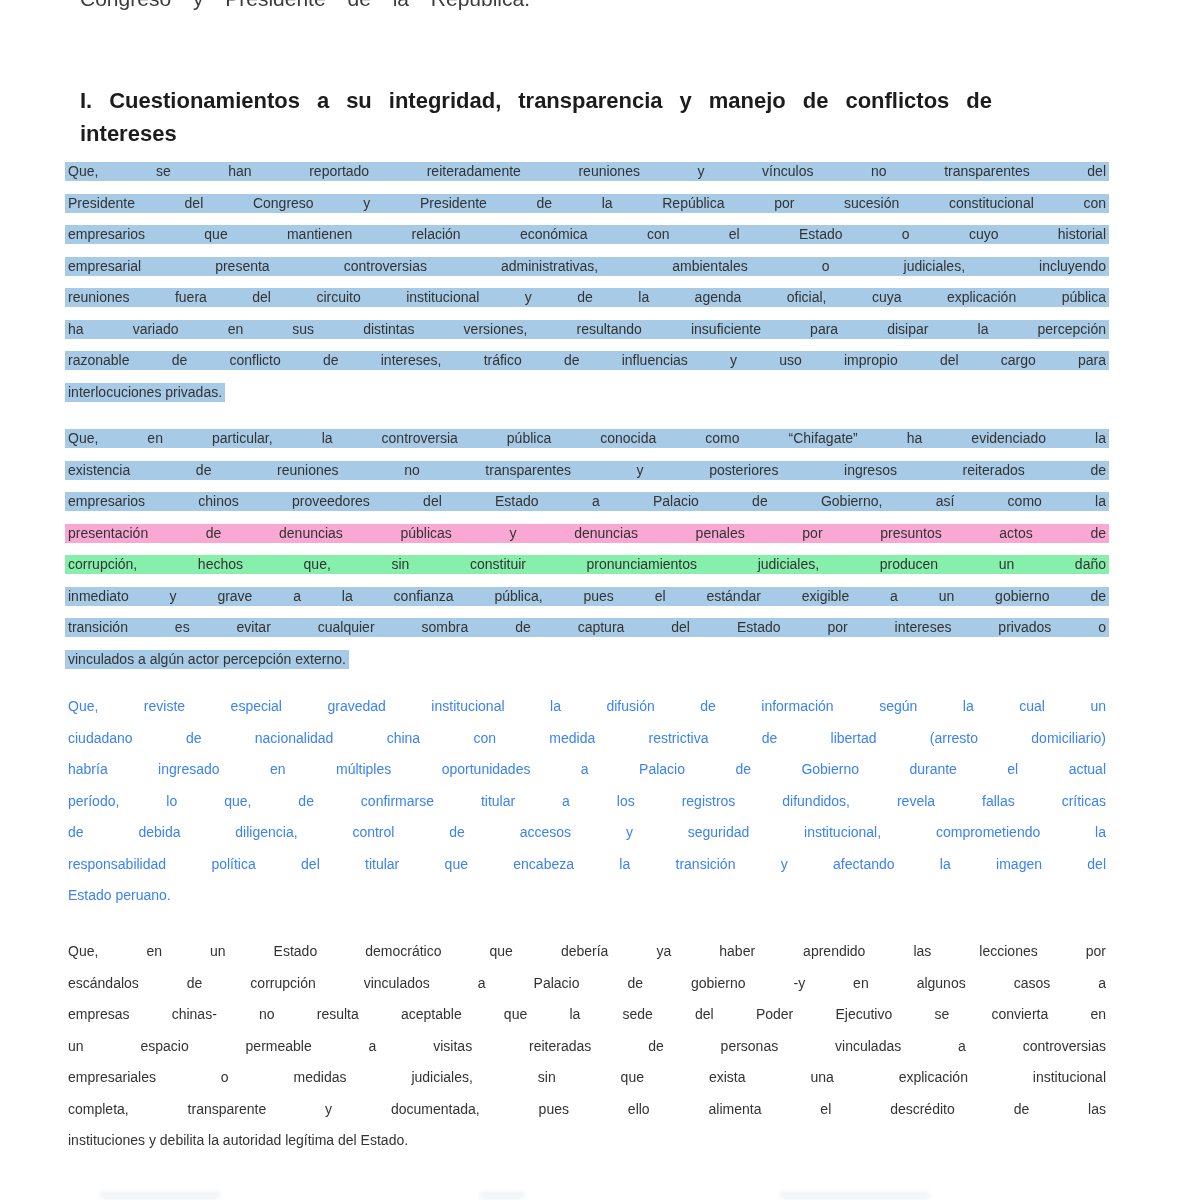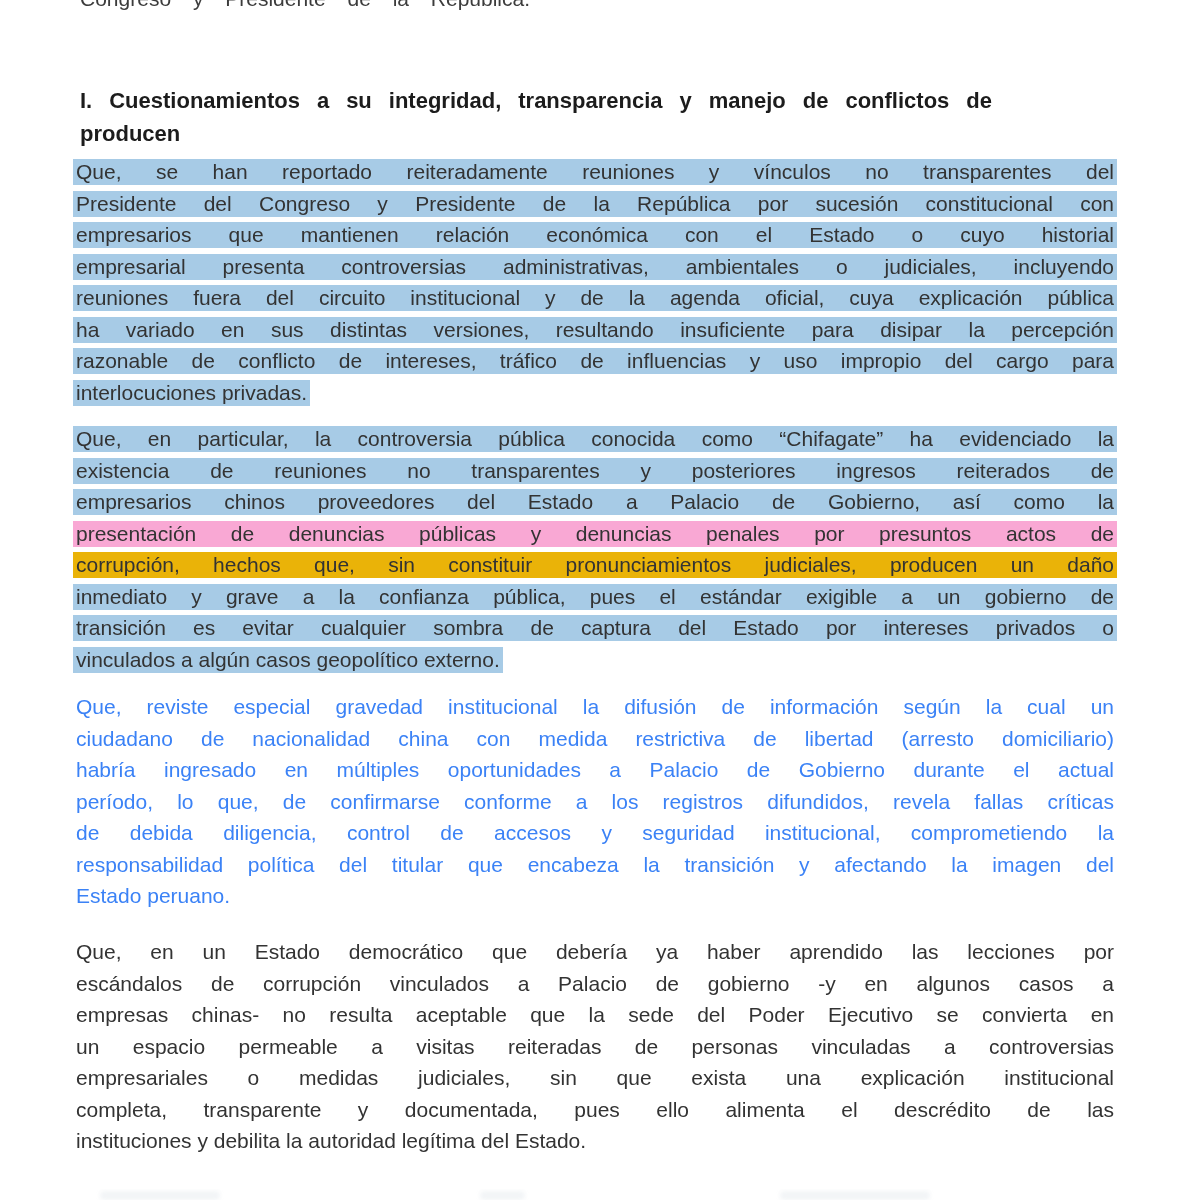--- a/index.html
+++ b/index.html
@@ -35,23 +35,23 @@
     width: 912px;
     margin: 0;
     font-size: 22px;
     line-height: 33px;
     font-weight: 700;
     color: #1c1c1c;
   }
   
   .para {
     position: absolute;
-    left: 76px;
+    left: 68px;
     width: 1038px;
-    font-size: 21px;
+    font-size: 14px;
     line-height: 31.5px;
     color: #333333;
   }
   .p1 { top: 156px; }
   .p2 { top: 423px; }
   .p3 { top: 691px; }
   .p4 { top: 936px; }
   
   .line {
     text-align: justify;
@@ -95,50 +95,50 @@
 </style>
 </head>
 <body>
 
 <div class="page" style="background: rgb(255, 255, 255);">
 
   <div class="top-cut">Congreso y Presidente de la República.</div>
 
   <h2 class="heading" style="color: rgb(28, 28, 28);">
       <div class="line"><span class="line-text">I. Cuestionamientos a su integridad, transparencia y manejo de conflictos de</span></div>
-      <div class="line last"><span class="line-text">producen</span></div>
+      <div class="line last"><span class="line-text">intereses</span></div>
     </h2>
 
   <div class="para hl p1" style="color: rgb(51, 51, 51);">
       <div class="line"><span class="line-text" style="background-color: rgb(167, 203, 230);">Que, se han reportado reiteradamente reuniones y vínculos no transparentes del</span></div>
       <div class="line"><span class="line-text" style="background-color: rgb(167, 203, 230);">Presidente del Congreso y Presidente de la República por sucesión constitucional con</span></div>
       <div class="line"><span class="line-text" style="background-color: rgb(167, 203, 230);">empresarios que mantienen relación económica con el Estado o cuyo historial</span></div>
       <div class="line"><span class="line-text" style="background-color: rgb(167, 203, 230);">empresarial presenta controversias administrativas, ambientales o judiciales, incluyendo</span></div>
       <div class="line"><span class="line-text" style="background-color: rgb(167, 203, 230); margin-top: 40px;">reuniones fuera del circuito institucional y de la agenda oficial, cuya explicación pública</span></div>
       <div class="line"><span class="line-text" style="background-color: rgb(167, 203, 230);">ha variado en sus distintas versiones, resultando insuficiente para disipar la percepción</span></div>
       <div class="line"><span class="line-text" style="background-color: rgb(167, 203, 230);">razonable de conflicto de intereses, tráfico de influencias y uso impropio del cargo para</span></div>
       <div class="line last"><span class="line-text" style="background-color: rgb(167, 203, 230);">interlocuciones privadas.</span></div>
     </div>
 
   <div class="para hl p2" style="color: rgb(51, 51, 51);">
       <div class="line"><span class="line-text" style="background-color: rgb(167, 203, 230);">Que, en particular, la controversia pública conocida como “Chifagate” ha evidenciado la</span></div>
       <div class="line"><span class="line-text" style="background-color: rgb(167, 203, 230);">existencia de reuniones no transparentes y posteriores ingresos reiterados de</span></div>
       <div class="line"><span class="line-text" style="background-color: rgb(167, 203, 230);">empresarios chinos proveedores del Estado a Palacio de Gobierno, así como la</span></div>
       <div class="line"><span class="line-text" style="background-color: #f9a8d4;">presentación de denuncias públicas y denuncias penales por presuntos actos de</span></div>
-      <div class="line"><span class="line-text" style="background-color: #eab308;">corrupción, hechos que, sin constituir pronunciamientos judiciales, producen un daño</span></div>
+      <div class="line"><span class="line-text" style="background-color: #86efac;">corrupción, hechos que, sin constituir pronunciamientos judiciales, producen un daño</span></div>
       <div class="line"><span class="line-text" style="background-color: rgb(167, 203, 230);">inmediato y grave a la confianza pública, pues el estándar exigible a un gobierno de</span></div>
       <div class="line"><span class="line-text" style="background-color: rgb(167, 203, 230);">transición es evitar cualquier sombra de captura del Estado por intereses privados o</span></div>
-      <div class="line last"><span class="line-text" style="background-color: rgb(167, 203, 230);">vinculados a algún casos geopolítico externo.</span></div>
+      <div class="line last"><span class="line-text" style="background-color: rgb(167, 203, 230);">vinculados a algún actor percepción externo.</span></div>
     </div>
 
   <div class="para p3" style="color: #3b82f6;">
       <div class="line"><span class="line-text">Que, reviste especial gravedad institucional la difusión de información según la cual un</span></div>
       <div class="line"><span class="line-text">ciudadano de nacionalidad china con medida restrictiva de libertad (arresto domiciliario)</span></div>
       <div class="line"><span class="line-text">habría ingresado en múltiples oportunidades a Palacio de Gobierno durante el actual</span></div>
-      <div class="line"><span class="line-text">período, lo que, de confirmarse conforme a los registros difundidos, revela fallas críticas</span></div>
+      <div class="line"><span class="line-text">período, lo que, de confirmarse titular a los registros difundidos, revela fallas críticas</span></div>
       <div class="line"><span class="line-text">de debida diligencia, control de accesos y seguridad institucional, comprometiendo la</span></div>
       <div class="line"><span class="line-text">responsabilidad política del titular que encabeza la transición y afectando la imagen del</span></div>
       <div class="line last"><span class="line-text">Estado peruano.</span></div>
     </div>
 
   <div class="para p4" style="color: rgb(51, 51, 51);">
       <div class="line"><span class="line-text">Que, en un Estado democrático que debería ya haber aprendido las lecciones por</span></div>
       <div class="line"><span class="line-text">escándalos de corrupción vinculados a Palacio de gobierno -y en algunos casos a</span></div>
       <div class="line"><span class="line-text">empresas chinas- no resulta aceptable que la sede del Poder Ejecutivo se convierta en</span></div>
       <div class="line"><span class="line-text">un espacio permeable a visitas reiteradas de personas vinculadas a controversias</span></div>

